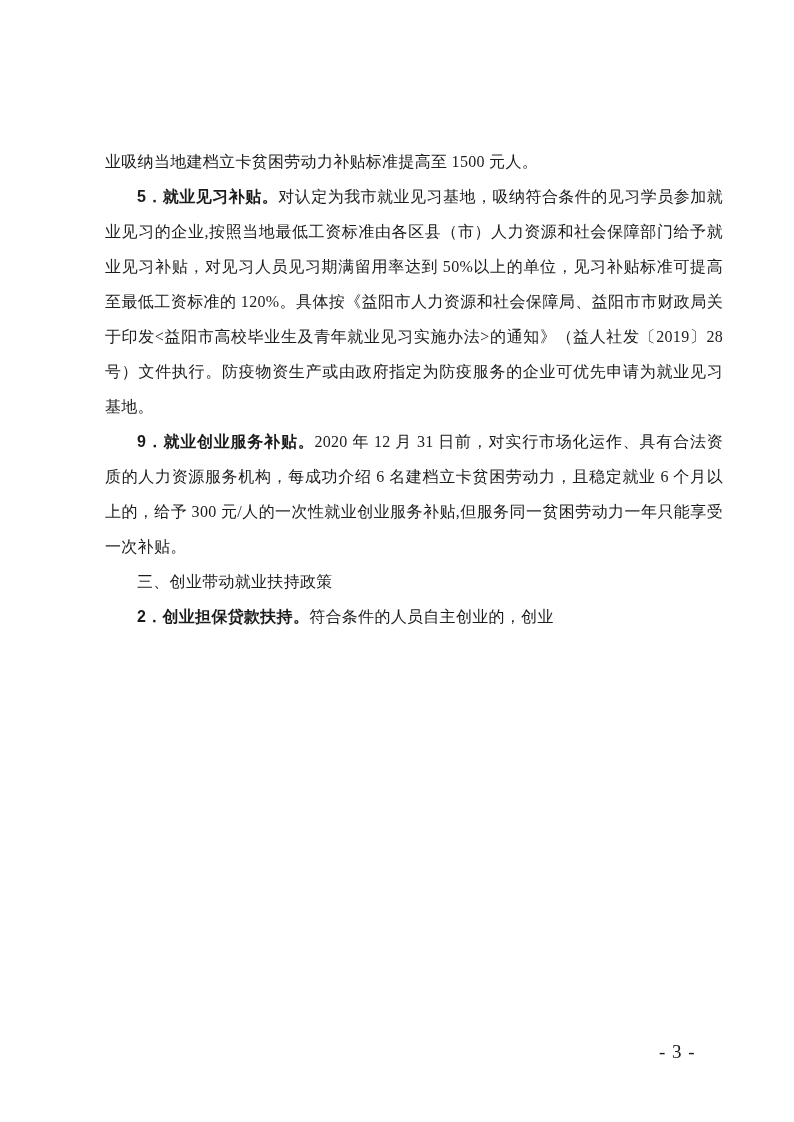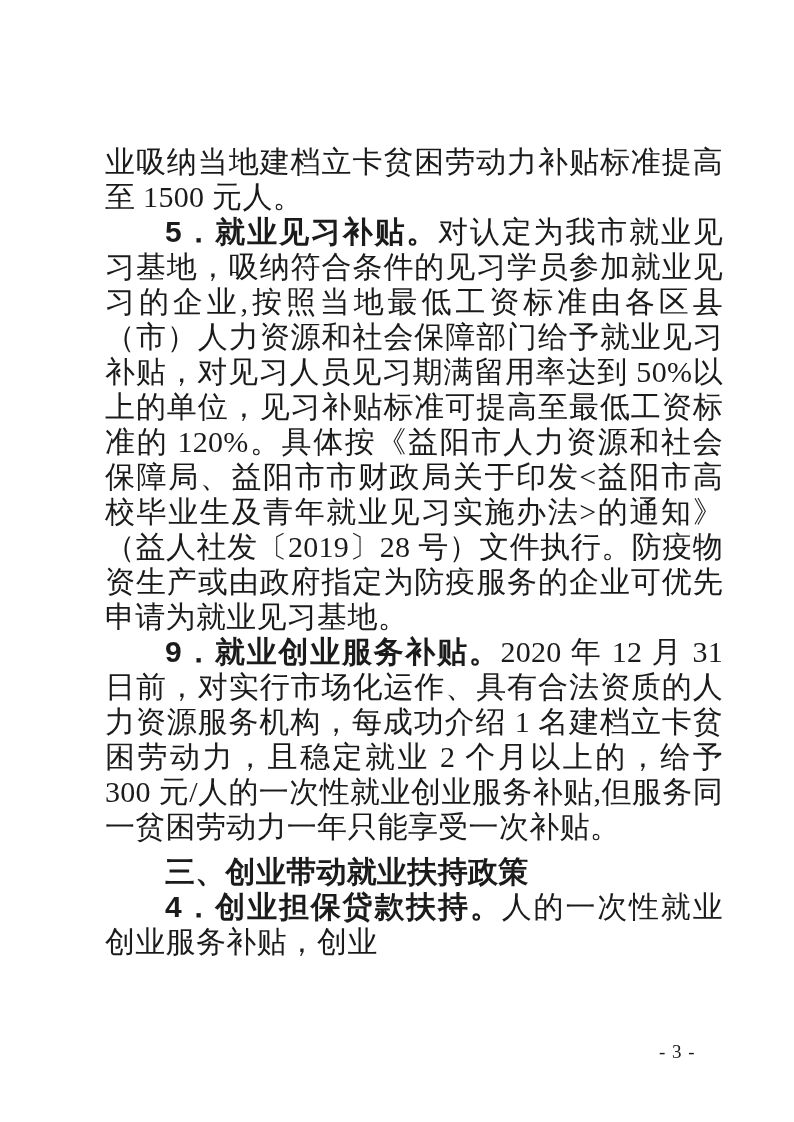--- a/index.html
+++ b/index.html
@@ -20,59 +20,58 @@
     left: 0; top: 0;
     width: 794px;
     height: 1122px;
     background: #ffffff;
   }
   .content {
     position: absolute;
     left: 105px;
     top: 144px;
     width: 618px;
-    font-size: 30px;
+    font-size: 16px;
     line-height: 35px;
     text-align: justify;
     text-justify: inter-ideograph;
     letter-spacing: 0.3px;
   }
   .para {
     margin: 0;
     padding: 0;
   }
   .para.indent {
     text-indent: 2em;
   }
   .lead {
     font-weight: bold;
     font-family: "Liberation Sans", "DejaVu Sans", sans-serif;
     margin-top: 13px;
   }
   .heading {
-    font-weight: bold;
+    font-weight: normal;
     font-family: "Liberation Sans", "DejaVu Sans", sans-serif;
-    margin-top: 10px;
   }
   .footer {
     position: absolute;
     left: 659px;
     top: 1040px;
     font-size: 19px;
     line-height: 24px;
     letter-spacing: 1px;
     color: #1b1b1b;
     font-family: "Liberation Serif", "DejaVu Serif", serif;
   }
 </style>
 </head>
 <body>
 
 <div class="page">
   <div class="content">
       <p class="para"><span>业吸纳当地建档立卡贫困劳动力补贴标准提高至 1500 元人。</span></p>
       <p class="para indent"><b class="lead">5．就业见习补贴。</b><span>对认定为我市就业见习基地，吸纳符合条件的见习学员参加就业见习的企业,按照当地最低工资标准由各区县（市）人力资源和社会保障部门给予就业见习补贴，对见习人员见习期满留用率达到 50%以上的单位，见习补贴标准可提高至最低工资标准的 120%。具体按《益阳市人力资源和社会保障局、益阳市市财政局关于印发&lt;益阳市高校毕业生及青年就业见习实施办法&gt;的通知》（益人社发〔2019〕28 号）文件执行。防疫物资生产或由政府指定为防疫服务的企业可优先申请为就业见习基地。</span></p>
-      <p class="para indent"><b class="lead">9．就业创业服务补贴。</b><span>2020 年 12 月 31 日前，对实行市场化运作、具有合法资质的人力资源服务机构，每成功介绍 1 名建档立卡贫困劳动力，且稳定就业 2 个月以上的，给予 300 元/人的一次性就业创业服务补贴,但服务同一贫困劳动力一年只能享受一次补贴。</span></p>
+      <p class="para indent"><b class="lead">9．就业创业服务补贴。</b><span>2020 年 12 月 31 日前，对实行市场化运作、具有合法资质的人力资源服务机构，每成功介绍 6 名建档立卡贫困劳动力，且稳定就业 6 个月以上的，给予 300 元/人的一次性就业创业服务补贴,但服务同一贫困劳动力一年只能享受一次补贴。</span></p>
       <p class="para heading indent"><span>三、创业带动就业扶持政策</span></p>
-      <p class="para indent"><b class="lead">4．创业担保贷款扶持。</b><span>人的一次性就业创业服务补贴，创业</span></p>
+      <p class="para indent"><b class="lead">2．创业担保贷款扶持。</b><span>符合条件的人员自主创业的，创业</span></p>
     </div>
   <div class="footer">- 3 -</div>
 </div>
 
 </body></html>

